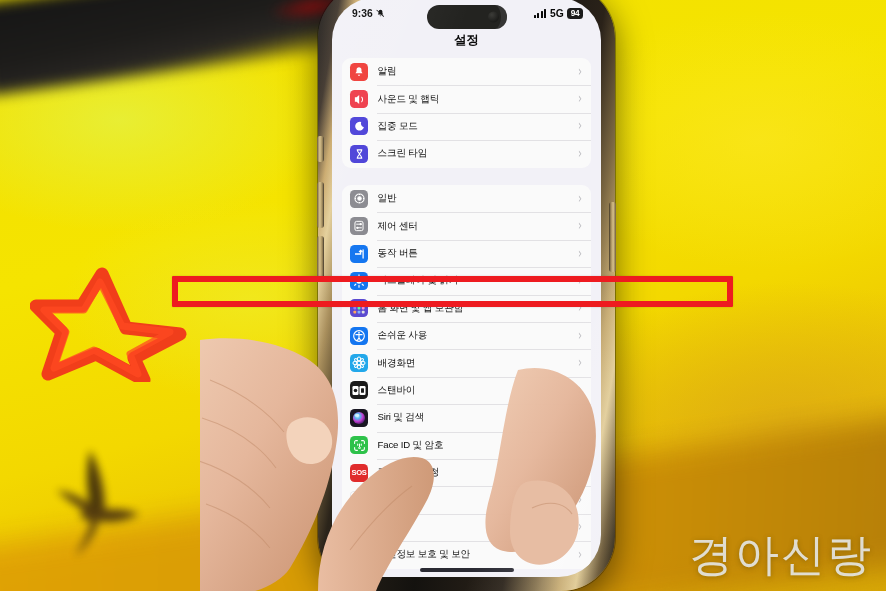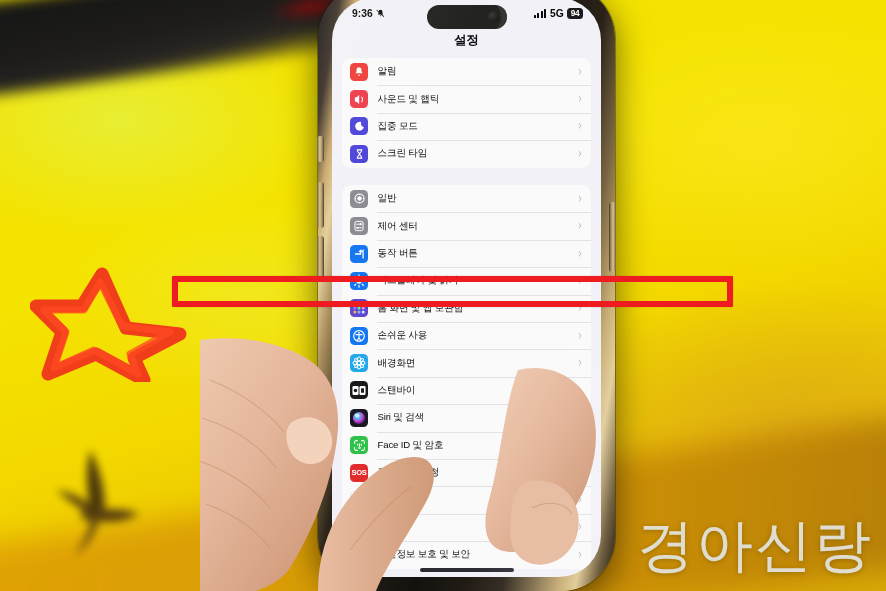--- a/index.html
+++ b/index.html
@@ -147,21 +147,21 @@
   #red-box {
     position:absolute; left:172px; top:276px; width:561px; height:31px;
     border:6px solid #ee1b20; border-radius:1px;
     box-shadow:0 0 2px rgba(0,0,0,.18);
   }
   #red-star { position:absolute; left:30px; top:262px; width:185px; height:120px; }
 
   
   #watermark {
     position:absolute; right:13px; bottom:6px;
-    font-size:57px; font-weight:400; color:rgba(228,228,224,.93);
+    font-size:44px; font-weight:400; color:rgba(228,228,224,.93);
     letter-spacing:2px; text-shadow:0 1px 5px rgba(90,70,0,.45);
     font-family:"DejaVu Sans", sans-serif;
   }
 </style>
 </head>
 <body>
 
 <div id="photo">
   <div id="tv-bezel"></div>
   <div id="tv-red-dot"></div>

